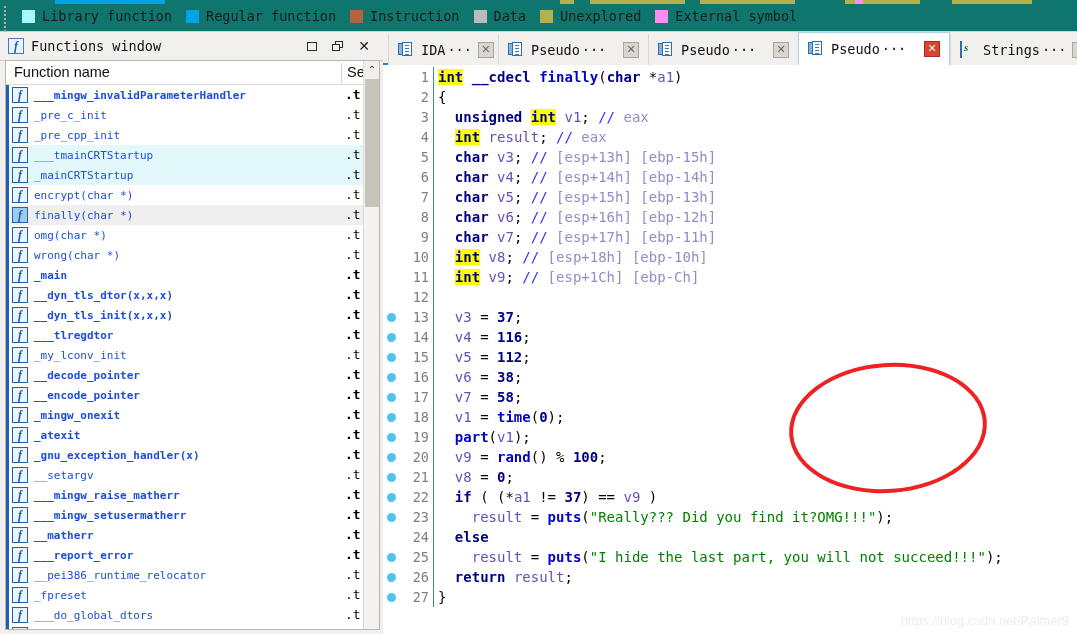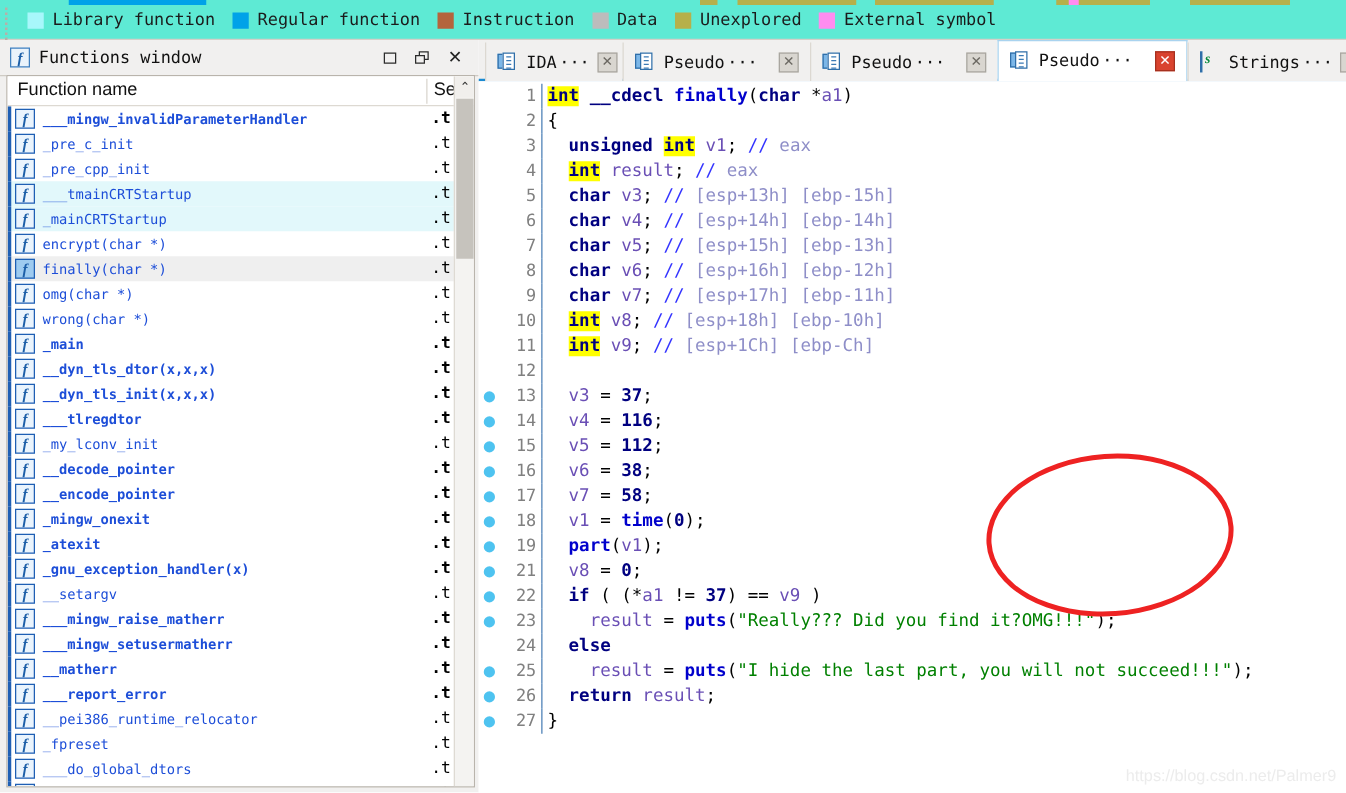--- a/index.html
+++ b/index.html
@@ -7,21 +7,21 @@
     width:1077px;height:634px;overflow:hidden;
     background:#ffffff;
     font-family:"Liberation Sans", sans-serif;
     font-size:13px;
     color:#000;
     position:relative;
   }
   
   #legend{
     position:absolute;left:0;top:0;width:1077px;height:32px;
-    background:#5eead4;
+    background:#0f766e;
     border-bottom:1px solid #d4d0c8;
     box-sizing:border-box;
   }
   #legend .grip{
     position:absolute;left:3px;top:4px;width:5px;height:24px;
   }
   #legend .grip i{
     display:block;width:2px;height:2px;background:#b5b1a9;margin:2px 0 0 1px;
   }
   #legend .items{
@@ -520,20 +520,21 @@
         <div class="cl"><span class="ln">10</span><span class="gut"></span><span class="ct">  <span class="hl">int</span> <span class="var">v8</span>; <span class="cm">//</span> <span class="cm2">[esp+18h]</span> <span class="cm2">[ebp-10h]</span></span></div>
         <div class="cl"><span class="ln">11</span><span class="gut"></span><span class="ct">  <span class="hl">int</span> <span class="var">v9</span>; <span class="cm">//</span> <span class="cm2">[esp+1Ch]</span> <span class="cm2">[ebp-Ch]</span></span></div>
         <div class="cl"><span class="ln">12</span><span class="gut"></span><span class="ct"></span></div>
         <div class="cl"><span class="bp"></span><span class="ln">13</span><span class="gut"></span><span class="ct">  <span class="var">v3</span> = <span class="num">37</span>;</span></div>
         <div class="cl"><span class="bp"></span><span class="ln">14</span><span class="gut"></span><span class="ct">  <span class="var">v4</span> = <span class="num">116</span>;</span></div>
         <div class="cl"><span class="bp"></span><span class="ln">15</span><span class="gut"></span><span class="ct">  <span class="var">v5</span> = <span class="num">112</span>;</span></div>
         <div class="cl"><span class="bp"></span><span class="ln">16</span><span class="gut"></span><span class="ct">  <span class="var">v6</span> = <span class="num">38</span>;</span></div>
         <div class="cl"><span class="bp"></span><span class="ln">17</span><span class="gut"></span><span class="ct">  <span class="var">v7</span> = <span class="num">58</span>;</span></div>
         <div class="cl"><span class="bp"></span><span class="ln">18</span><span class="gut"></span><span class="ct">  <span class="var">v1</span> = <span class="fnc">time</span>(<span class="num">0</span>);</span></div>
         <div class="cl"><span class="bp"></span><span class="ln">19</span><span class="gut"></span><span class="ct">  <span class="fnc">part</span>(<span class="var">v1</span>);</span></div>
+        <div class="cl"><span class="bp"></span><span class="ln">20</span><span class="gut"></span><span class="ct">  <span class="var">v9</span> = <span class="fnc">rand</span>() % <span class="num">100</span>;</span></div>
         <div class="cl"><span class="bp"></span><span class="ln">21</span><span class="gut"></span><span class="ct">  <span class="var">v8</span> = <span class="num">0</span>;</span></div>
         <div class="cl"><span class="bp"></span><span class="ln">22</span><span class="gut"></span><span class="ct">  <span class="kw2">if</span> ( (*<span class="var">a1</span> != <span class="num">37</span>) == <span class="var">v9</span> )</span></div>
         <div class="cl"><span class="bp"></span><span class="ln">23</span><span class="gut"></span><span class="ct">    <span class="var">result</span> = <span class="fnc">puts</span>(<span class="str">"Really??? Did you find it?OMG!!!"</span>);</span></div>
         <div class="cl"><span class="ln">24</span><span class="gut"></span><span class="ct">  <span class="kw2">else</span></span></div>
         <div class="cl"><span class="bp"></span><span class="ln">25</span><span class="gut"></span><span class="ct">    <span class="var">result</span> = <span class="fnc">puts</span>(<span class="str">"I hide the last part, you will not succeed!!!"</span>);</span></div>
         <div class="cl"><span class="bp"></span><span class="ln">26</span><span class="gut"></span><span class="ct">  <span class="kw2">return</span> <span class="var">result</span>;</span></div>
         <div class="cl"><span class="bp"></span><span class="ln">27</span><span class="gut"></span><span class="ct">}</span></div>
       </div>
     <div id="ellipse"></div>
   </div>

